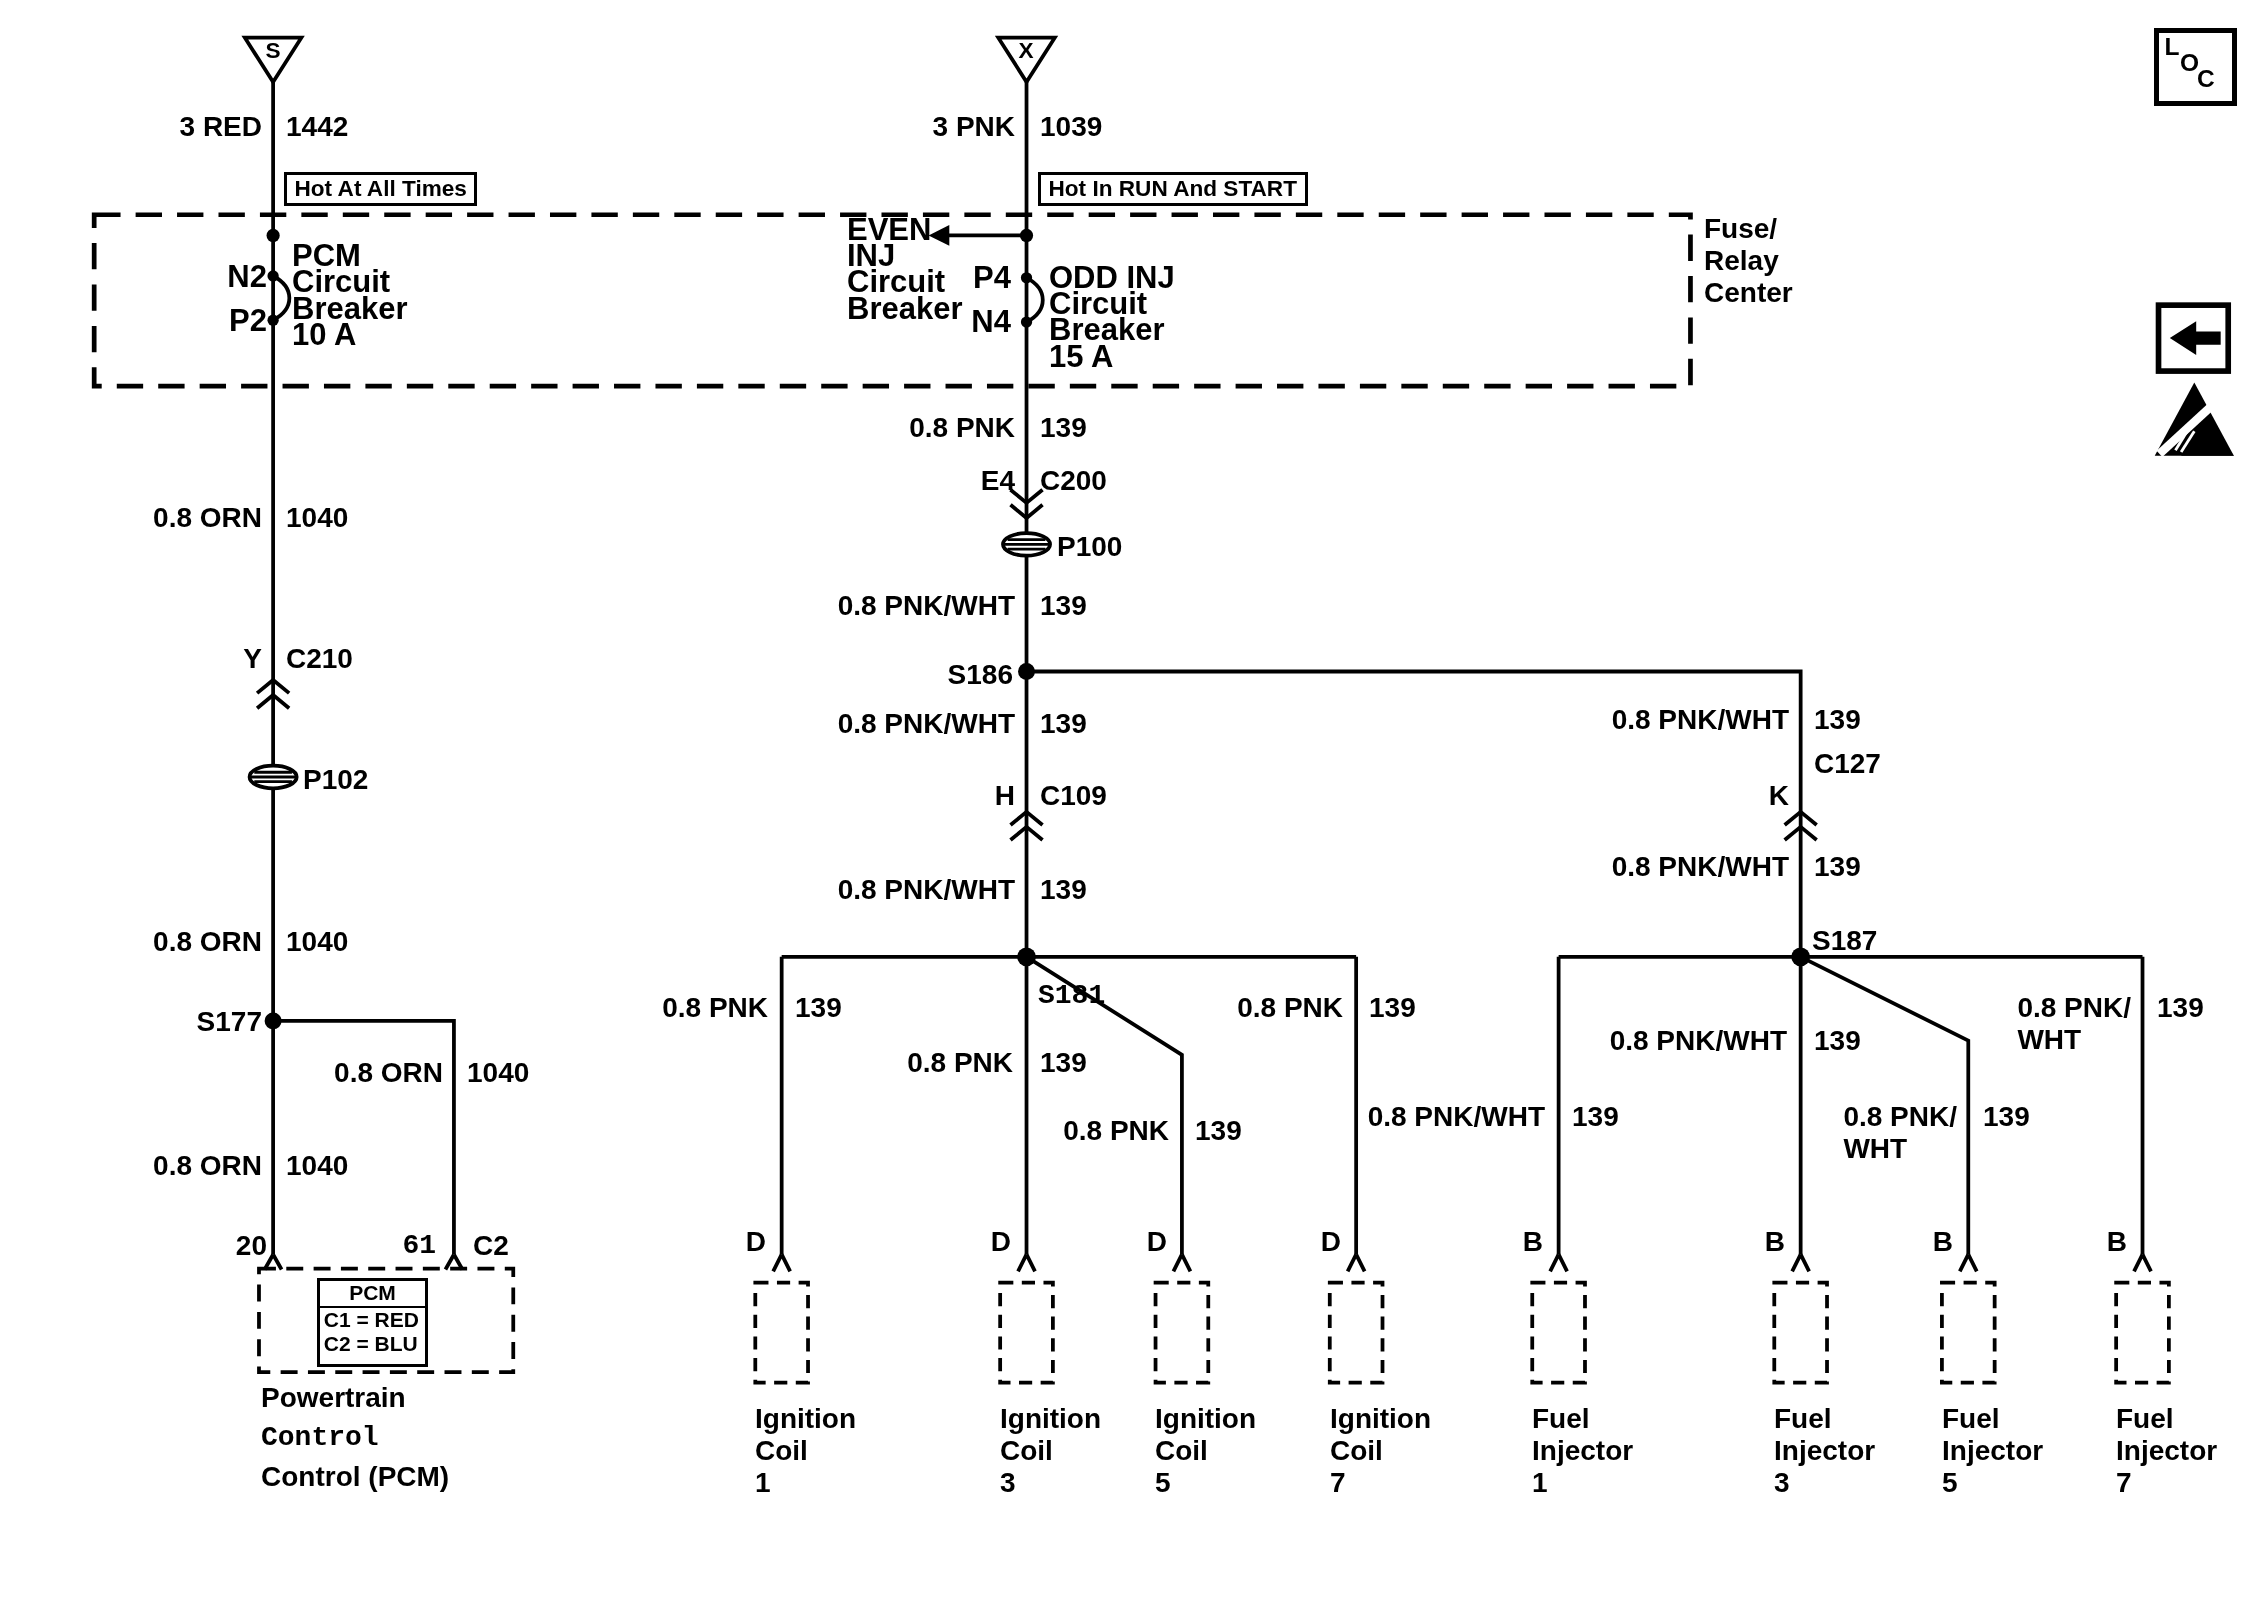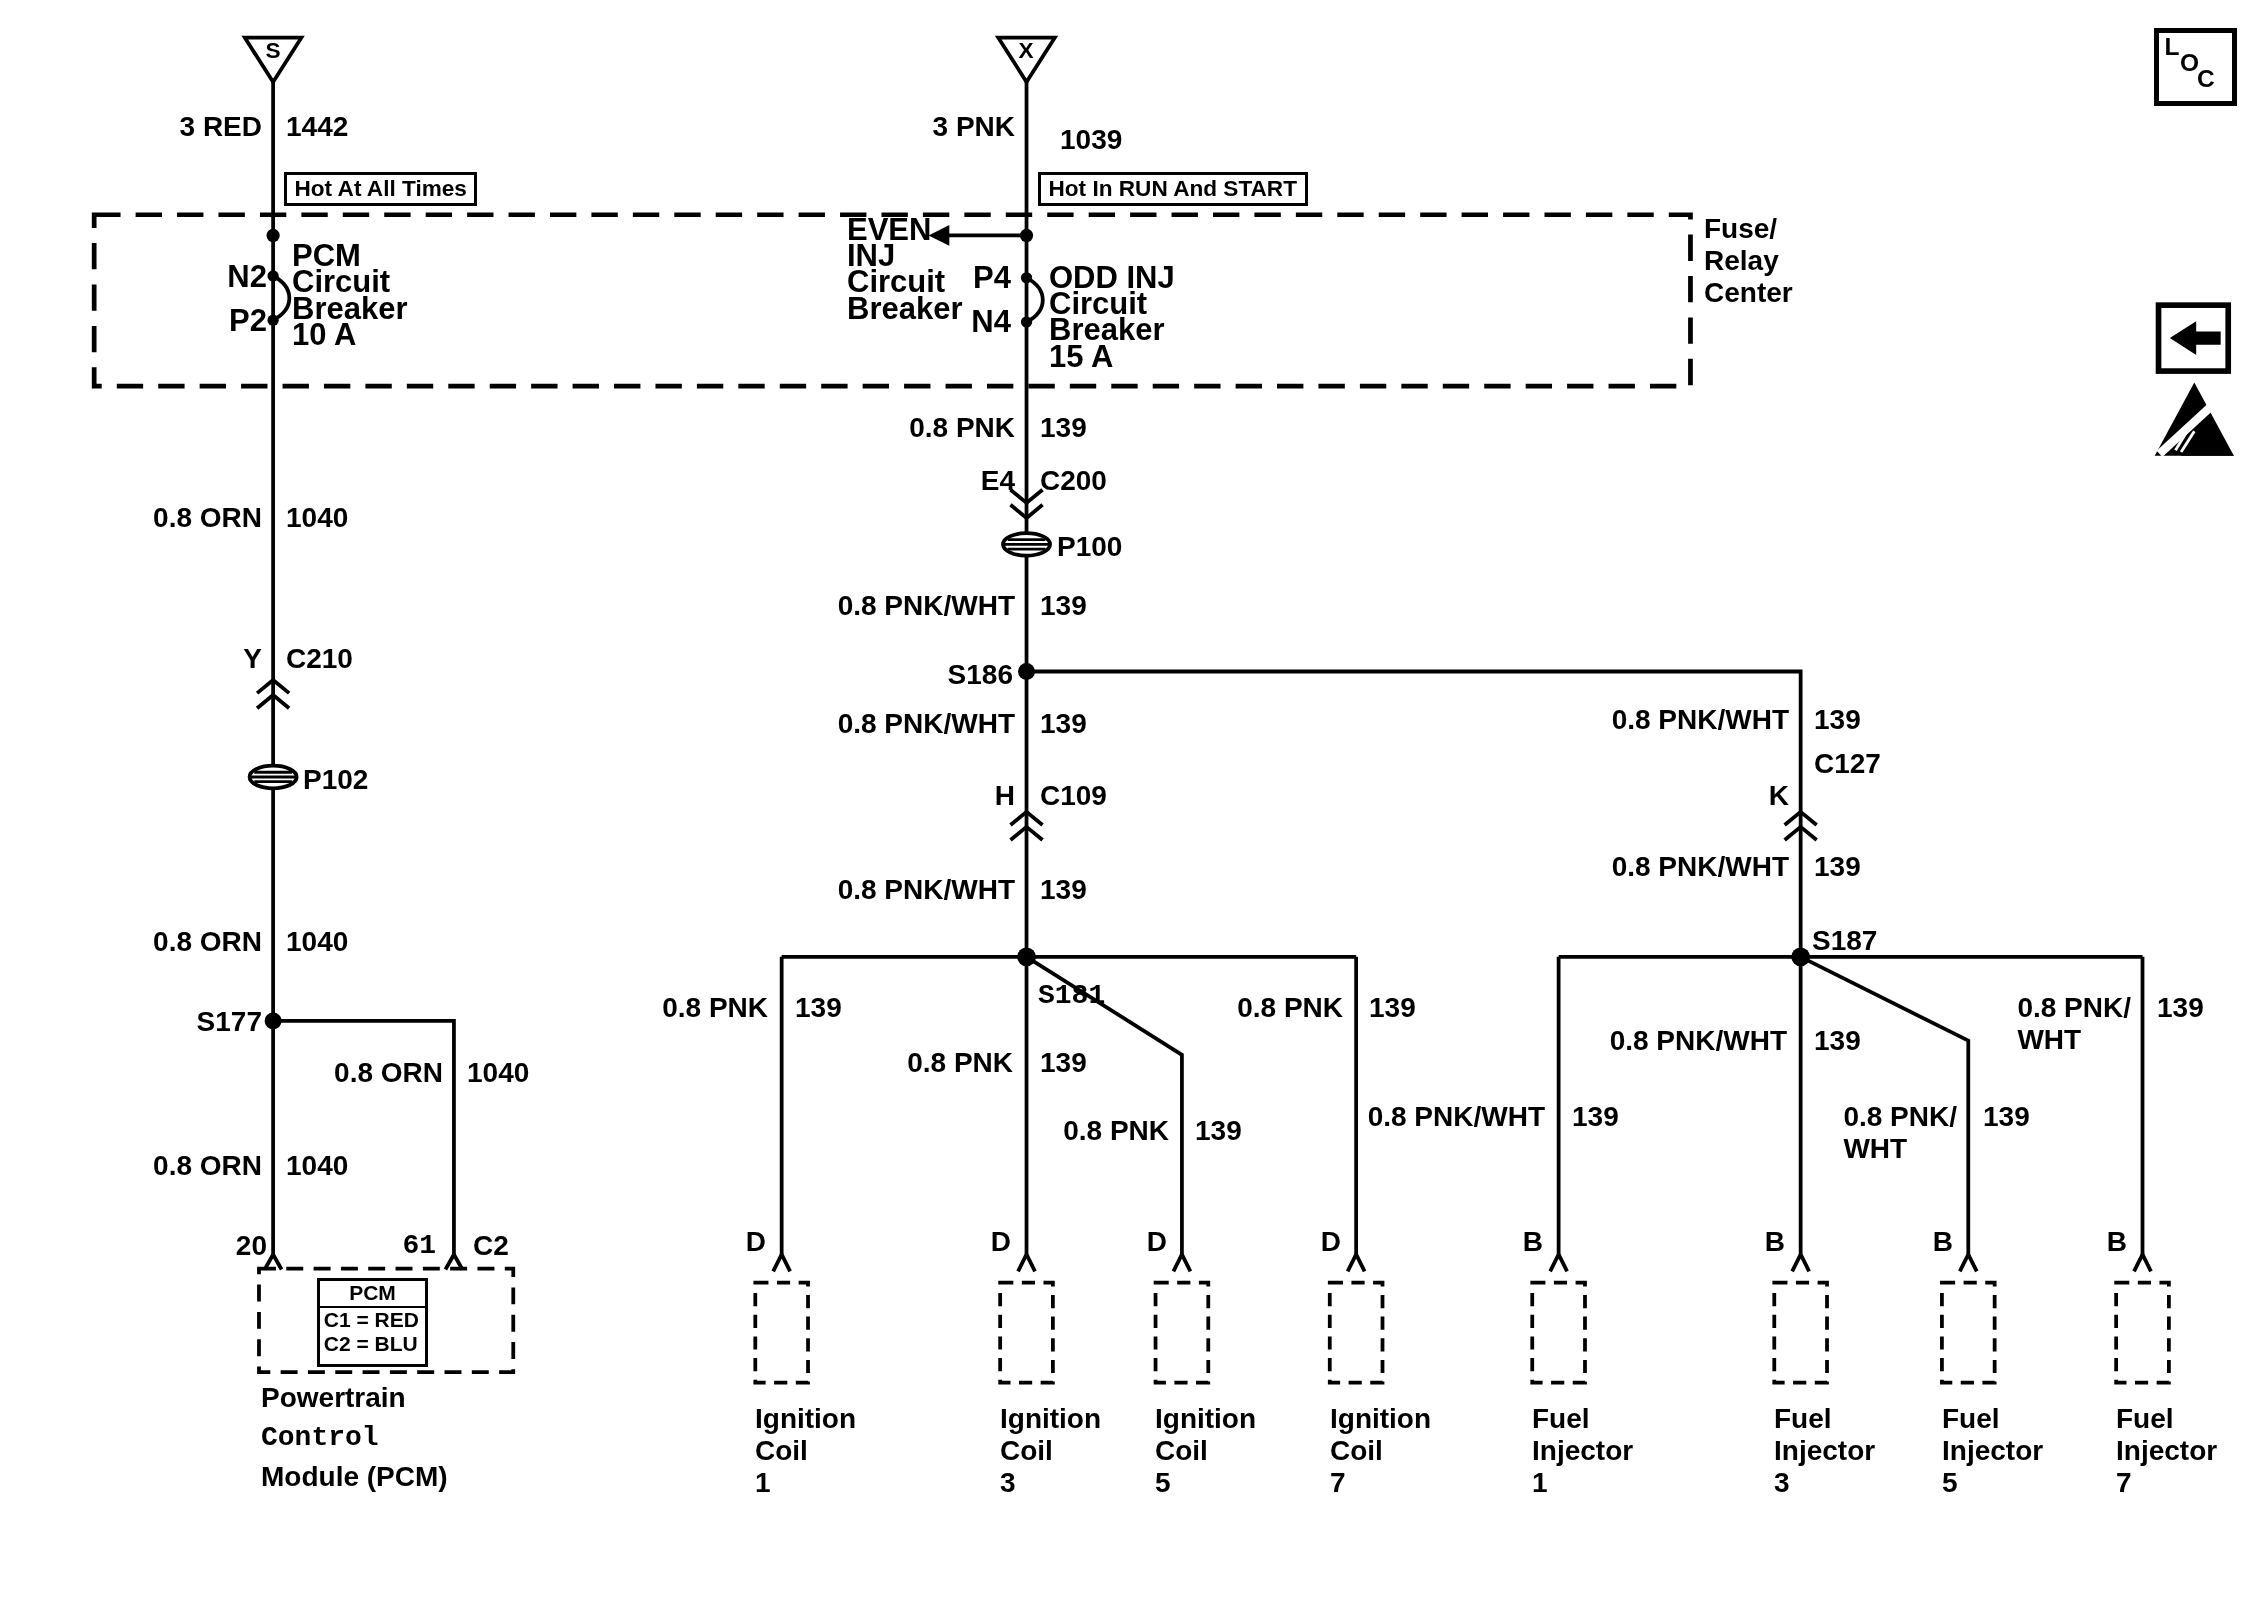--- a/index.html
+++ b/index.html
@@ -120,21 +120,21 @@
     <line x1="2316" y1="480" x2="2330" y2="458" stroke="#fff" stroke-width="3"></line>
   </g>
 </svg>
 
 <div class="lbl c tri-letter" style="left:273px;top:40px;">S</div>
 <div class="lbl c tri-letter" style="left:1026px;top:40px;">X</div>
 
 <div class="lbl r" style="left:262px;top:111px;">3 RED</div>
 <div class="lbl" style="left:286px;top:111px;">1442</div>
 <div class="lbl r" style="left:1015px;top:111px;">3 PNK</div>
-<div class="lbl" style="left:1040px;top:124px;margin-left:20px;">1039</div>
+<div class="lbl" style="left:1040px;top:111px;">1039</div>
 
 <div class="lbl hot" style="left:284px;top:172px;">Hot At All Times</div>
 <div class="lbl hot" style="left:1038px;top:172px;">Hot In RUN And START</div>
 
 <div class="lbl" style="left:1704px;top:213px;">Fuse/</div>
 <div class="lbl" style="left:1704px;top:245px;">Relay</div>
 <div class="lbl" style="left:1704px;top:277px;">Center</div>
 
 <div class="lbl r sm" style="left:267px;top:264px;">N2</div>
 <div class="lbl r sm" style="left:267px;top:308px;">P2</div>
@@ -171,21 +171,21 @@
 <div class="lbl r" style="left:436px;top:1230px;font-family:Liberation Mono, monospace;">61</div>
 <div class="lbl" style="left:473px;top:1230px;">C2</div>
 
 <div class="pcm-inner">
   <div class="hd">PCM</div>
   <div class="rw">C1 = RED</div>
   <div class="rw">C2 = BLU</div>
 </div>
 <div class="lbl" style="left:261px;top:1382px;">Powertrain</div>
 <div class="lbl" style="left:261px;top:1422px;font-family:Liberation Mono, monospace;">Control</div>
-<div class="lbl" style="left:261px;top:1461px;">Module (PCM)</div>
+<div class="lbl" style="left:261px;top:1461px;">Control (PCM)</div>
 
 <div class="lbl r" style="left:1015px;top:412px;">0.8 PNK</div>
 <div class="lbl" style="left:1040px;top:412px;">139</div>
 <div class="lbl r" style="left:1015px;top:465px;">E4</div>
 <div class="lbl" style="left:1040px;top:465px;">C200</div>
 <div class="lbl" style="left:1057px;top:531px;">P100</div>
 <div class="lbl r" style="left:1015px;top:590px;">0.8 PNK/WHT</div>
 <div class="lbl" style="left:1040px;top:590px;">139</div>
 <div class="lbl r" style="left:1013px;top:659px;">S186</div>
 <div class="lbl r" style="left:1015px;top:708px;">0.8 PNK/WHT</div>

